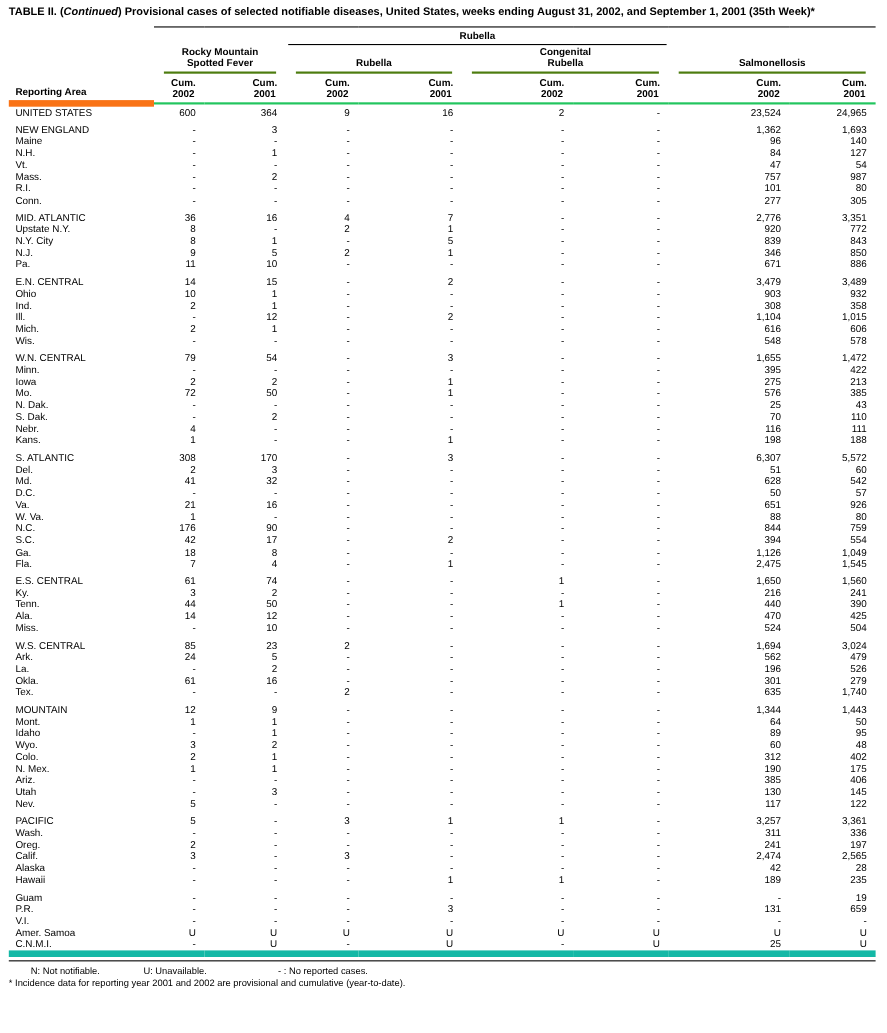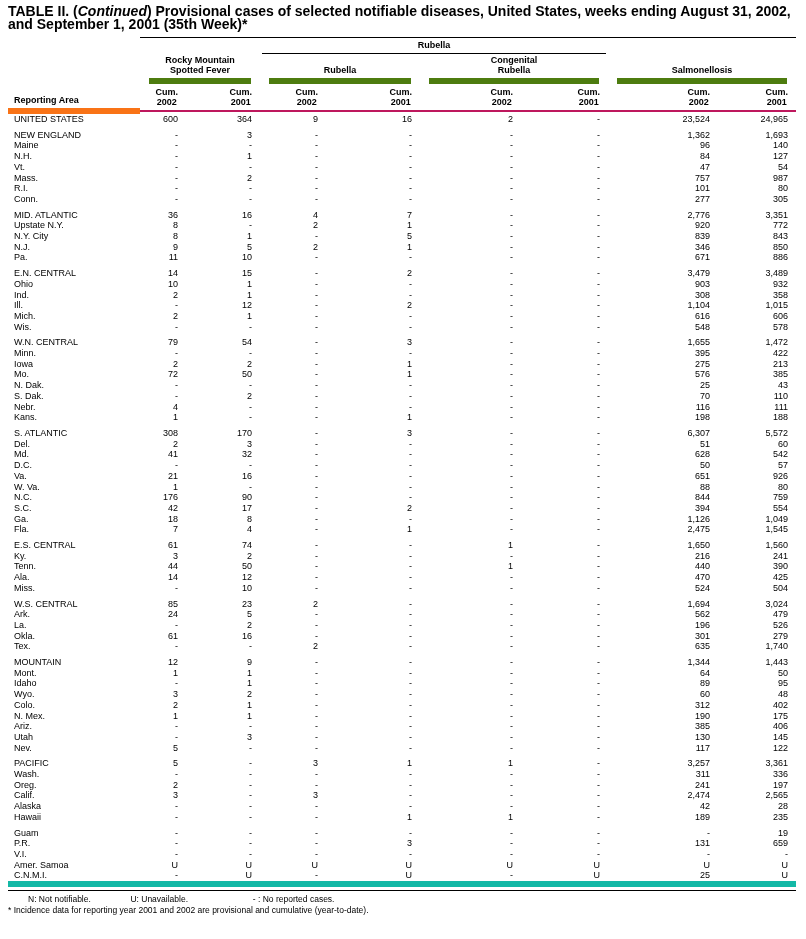--- a/index.html
+++ b/index.html
@@ -5,21 +5,21 @@
   * { box-sizing: border-box; margin: 0; padding: 0; }
   html, body { background: #ffffff; }
   body {
     width: 806px; height: 939px; overflow: hidden;
     font-family: "Liberation Sans", "DejaVu Sans", sans-serif;
     color: #000;
   }
   .page { padding: 5px 8px 0 8px; }
 
   .title {
-    font-size: 14px; font-weight: bold; line-height: 13px;
+    font-size: 10px; font-weight: bold; line-height: 13px;
     margin-bottom: 6px; width: 790px;
   }
   .title .cont { font-style: italic; }
 
   table.main {
     width: 788px; border-collapse: collapse; table-layout: fixed;
   }
   th, td { font-size: 9px; vertical-align: bottom; }
   thead th { font-weight: bold; }
 
@@ -27,27 +27,27 @@
   .h-top th.top { border-top: 1px solid #000; }
   .super-inner {
     display: block; text-align: center; line-height: 10px;
     padding: 2px 0 3px 0; border-bottom: 1px solid #000; margin: 0 2px;
   }
 
   
   .h-grp th { vertical-align: bottom; padding-top: 1px; }
   .grp-inner {
     display: block; text-align: center; line-height: 10px;
-    padding-bottom: 3px; border-bottom: 6px solid #4d7c0f; margin: 0 9px;
+    padding-bottom: 3px; border-bottom: 2px solid #4d7c0f; margin: 0 9px;
   }
 
   
   .h-cum th {
     text-align: right; padding: 3px 8px 3px 0;
-    border-bottom: 2px solid #be185d;
+    border-bottom: 2px solid #22c55e;
   }
   .ci { display: inline-block; text-align: center; line-height: 10px; }
   th.area-hdr {
     text-align: left; vertical-align: bottom;
     padding: 0 0 3px 6px; border-bottom: 6px solid #f97316;
   }
 
   
   tbody td { line-height: 10.7px; white-space: nowrap; }
   td.area { text-align: left; padding-left: 6px; }

